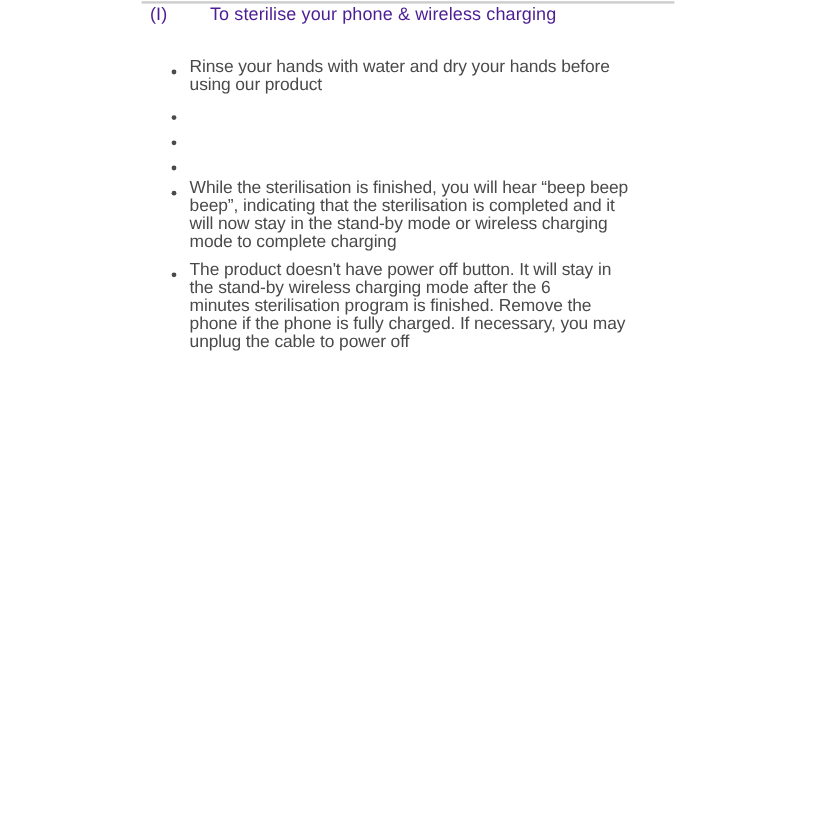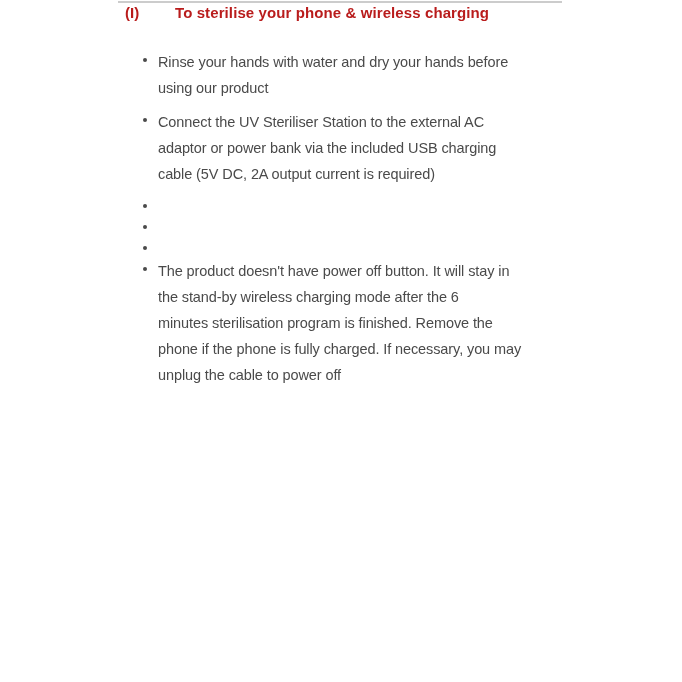--- a/index.html
+++ b/index.html
@@ -26,22 +26,22 @@
     top: 1px;
     width: 444px;
     height: 2px;
     background: #cccccc;
   }
   .heading {
     position: absolute;
     left: 125px;
     top: 4px;
     font-size: 15px;
-    font-weight: 700;
-    color: #b91c1c;
+    font-weight: 400;
+    color: #4c1d95;
     letter-spacing: 0.1px;
     white-space: nowrap;
   }
   .heading .idx {
     display: inline-block;
     width: 50px;
   }
   .steps {
     position: absolute;
     left: 143px;
@@ -60,21 +60,21 @@
     flex: 0 0 auto;
     width: 4px;
     height: 4px;
     border-radius: 50%;
     background: #4a4a4a;
     margin-top: 9px;
     margin-right: 11px;
   }
   .txt {
     font-size: 14.5px;
-    line-height: 26px;
+    line-height: 15px;
     letter-spacing: -0.1px;
     color: #4a4a4a;
     white-space: pre-line;
   }
 </style>
 </head>
 <body>
 
 <div class="page">
   <div class="top-rule"></div>
@@ -84,32 +84,33 @@
   </div>
 
   <ul class="steps">
     <li class="step">
       <span class="dot"></span>
       <span class="txt">Rinse your hands with water and dry your hands before
 using our product</span>
     </li>
     <li class="step">
       <span class="dot"></span>
-      <span class="txt">Connect the UV Steriliser Station to the external AC
-adaptor or power bank via the included USB charging
-cable (5V DC, 2A output current is required)</span>
     </li>
     <li class="step">
       <span class="dot"></span>
     </li>
     <li class="step">
       <span class="dot"></span>
     </li>
     <li class="step">
       <span class="dot"></span>
+      <span class="txt">While the sterilisation is finished, you will hear “beep beep
+beep”, indicating that the sterilisation is completed and it
+will now stay in the stand-by mode or wireless charging
+mode to complete charging</span>
     </li>
     <li class="step">
       <span class="dot"></span>
       <span class="txt">The product doesn't have power off button. It will stay in
 the stand-by wireless charging mode after the 6
 minutes sterilisation program is finished. Remove the
 phone if the phone is fully charged. If necessary, you may
 unplug the cable to power off</span>
     </li>
   </ul>

